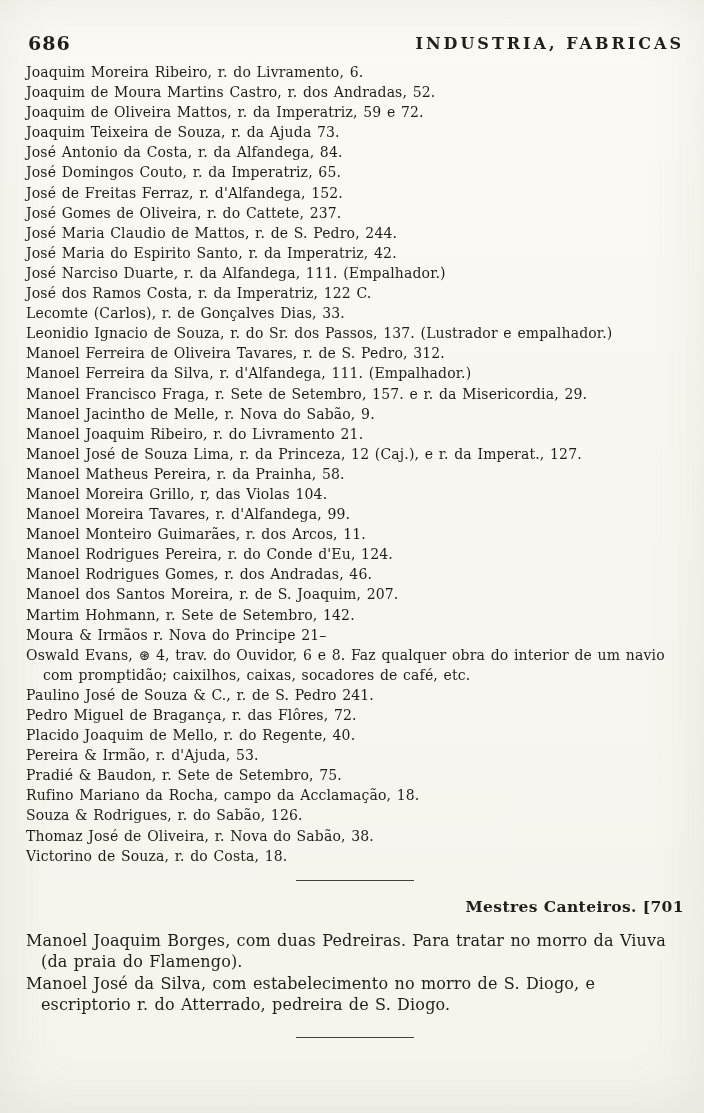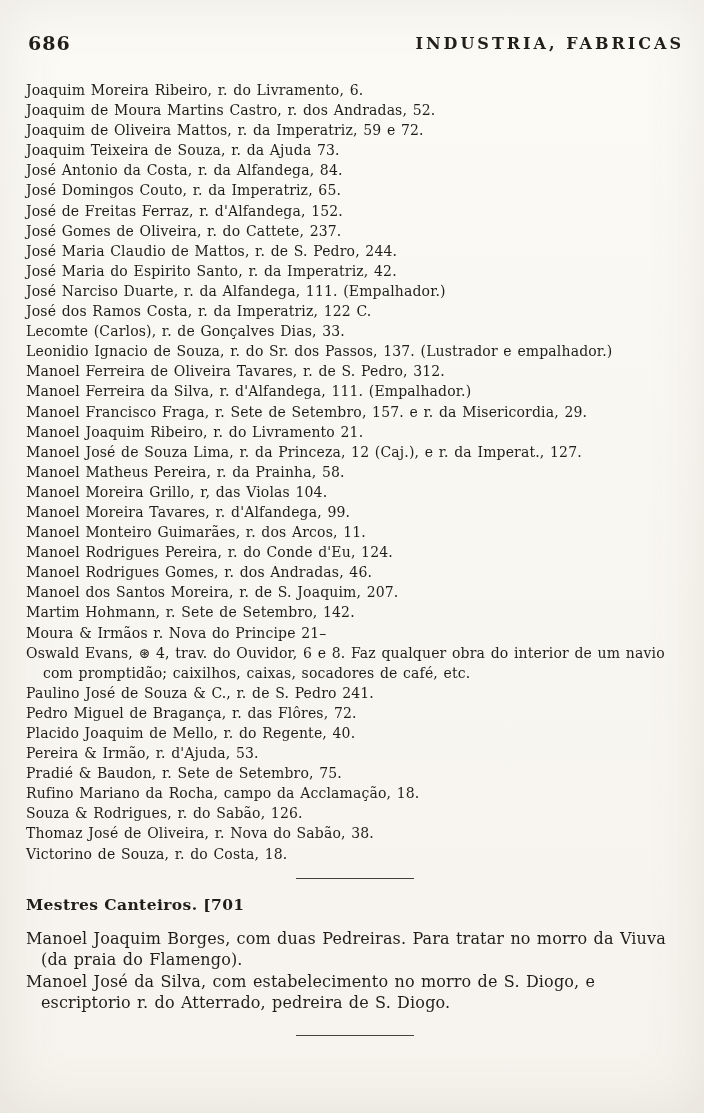--- a/index.html
+++ b/index.html
@@ -14,21 +14,21 @@
     height: 1113px;
     background: linear-gradient(180deg, #fbfaf5 0%, #f8f6f0 55%, #f5f3ec 100%);
     box-shadow: inset 0 0 60px rgba(120,110,90,0.12);
     color: #211e19;
     padding: 34px 20px 0 26px;
     overflow: hidden;
   }
   .header {
     position: relative;
     height: 24px;
-    margin-bottom: 22px;
+    margin-bottom: 4px;
   }
   .page-number {
     position: absolute;
     left: 2px;
     top: -2px;
     font-weight: bold;
     font-size: 19px;
     letter-spacing: 1px;
   }
   .page-title {
@@ -45,21 +45,21 @@
     letter-spacing: 0.15px;
     word-spacing: 1px;
   }
   .divider {
     width: 118px;
     border: none;
     border-top: 1.6px solid #45403a;
     margin: 14px auto 0 auto;
   }
   .section-heading {
-    text-align: left;
+    text-align: right;
     font-weight: bold;
     font-size: 15.5px;
     margin: 16px 0 14px 0;
     letter-spacing: 0.4px;
   }
   .section-entries .entry {
     font-size: 16px;
     line-height: 21px;
     padding-left: 15px;
     text-indent: -15px;
@@ -109,20 +109,21 @@
       <p class="entry">Lecomte (Carlos), r. de Gonçalves Dias, 33.</p>
 
       <p class="entry">Leonidio Ignacio de Souza, r. do Sr. dos Passos, 137. (Lustrador e empalhador.)</p>
 
       <p class="entry">Manoel Ferreira de Oliveira Tavares, r. de S. Pedro, 312.</p>
 
       <p class="entry">Manoel Ferreira da Silva, r. d'Alfandega, 111. (Empalhador.)</p>
 
       <p class="entry">Manoel Francisco Fraga, r. Sete de Setembro, 157. e r. da Misericordia, 29.</p>
 
+      <p class="entry">Manoel Jacintho de Melle, r. Nova do Sabão, 9.</p>
 
       <p class="entry">Manoel Joaquim Ribeiro, r. do Livramento 21.</p>
 
       <p class="entry">Manoel José de Souza Lima, r. da Princeza, 12 (Caj.), e r. da Imperat., 127.</p>
 
       <p class="entry">Manoel Matheus Pereira, r. da Prainha, 58.</p>
 
       <p class="entry">Manoel Moreira Grillo, r, das Violas 104.</p>
 
       <p class="entry">Manoel Moreira Tavares, r. d'Alfandega, 99.</p>

